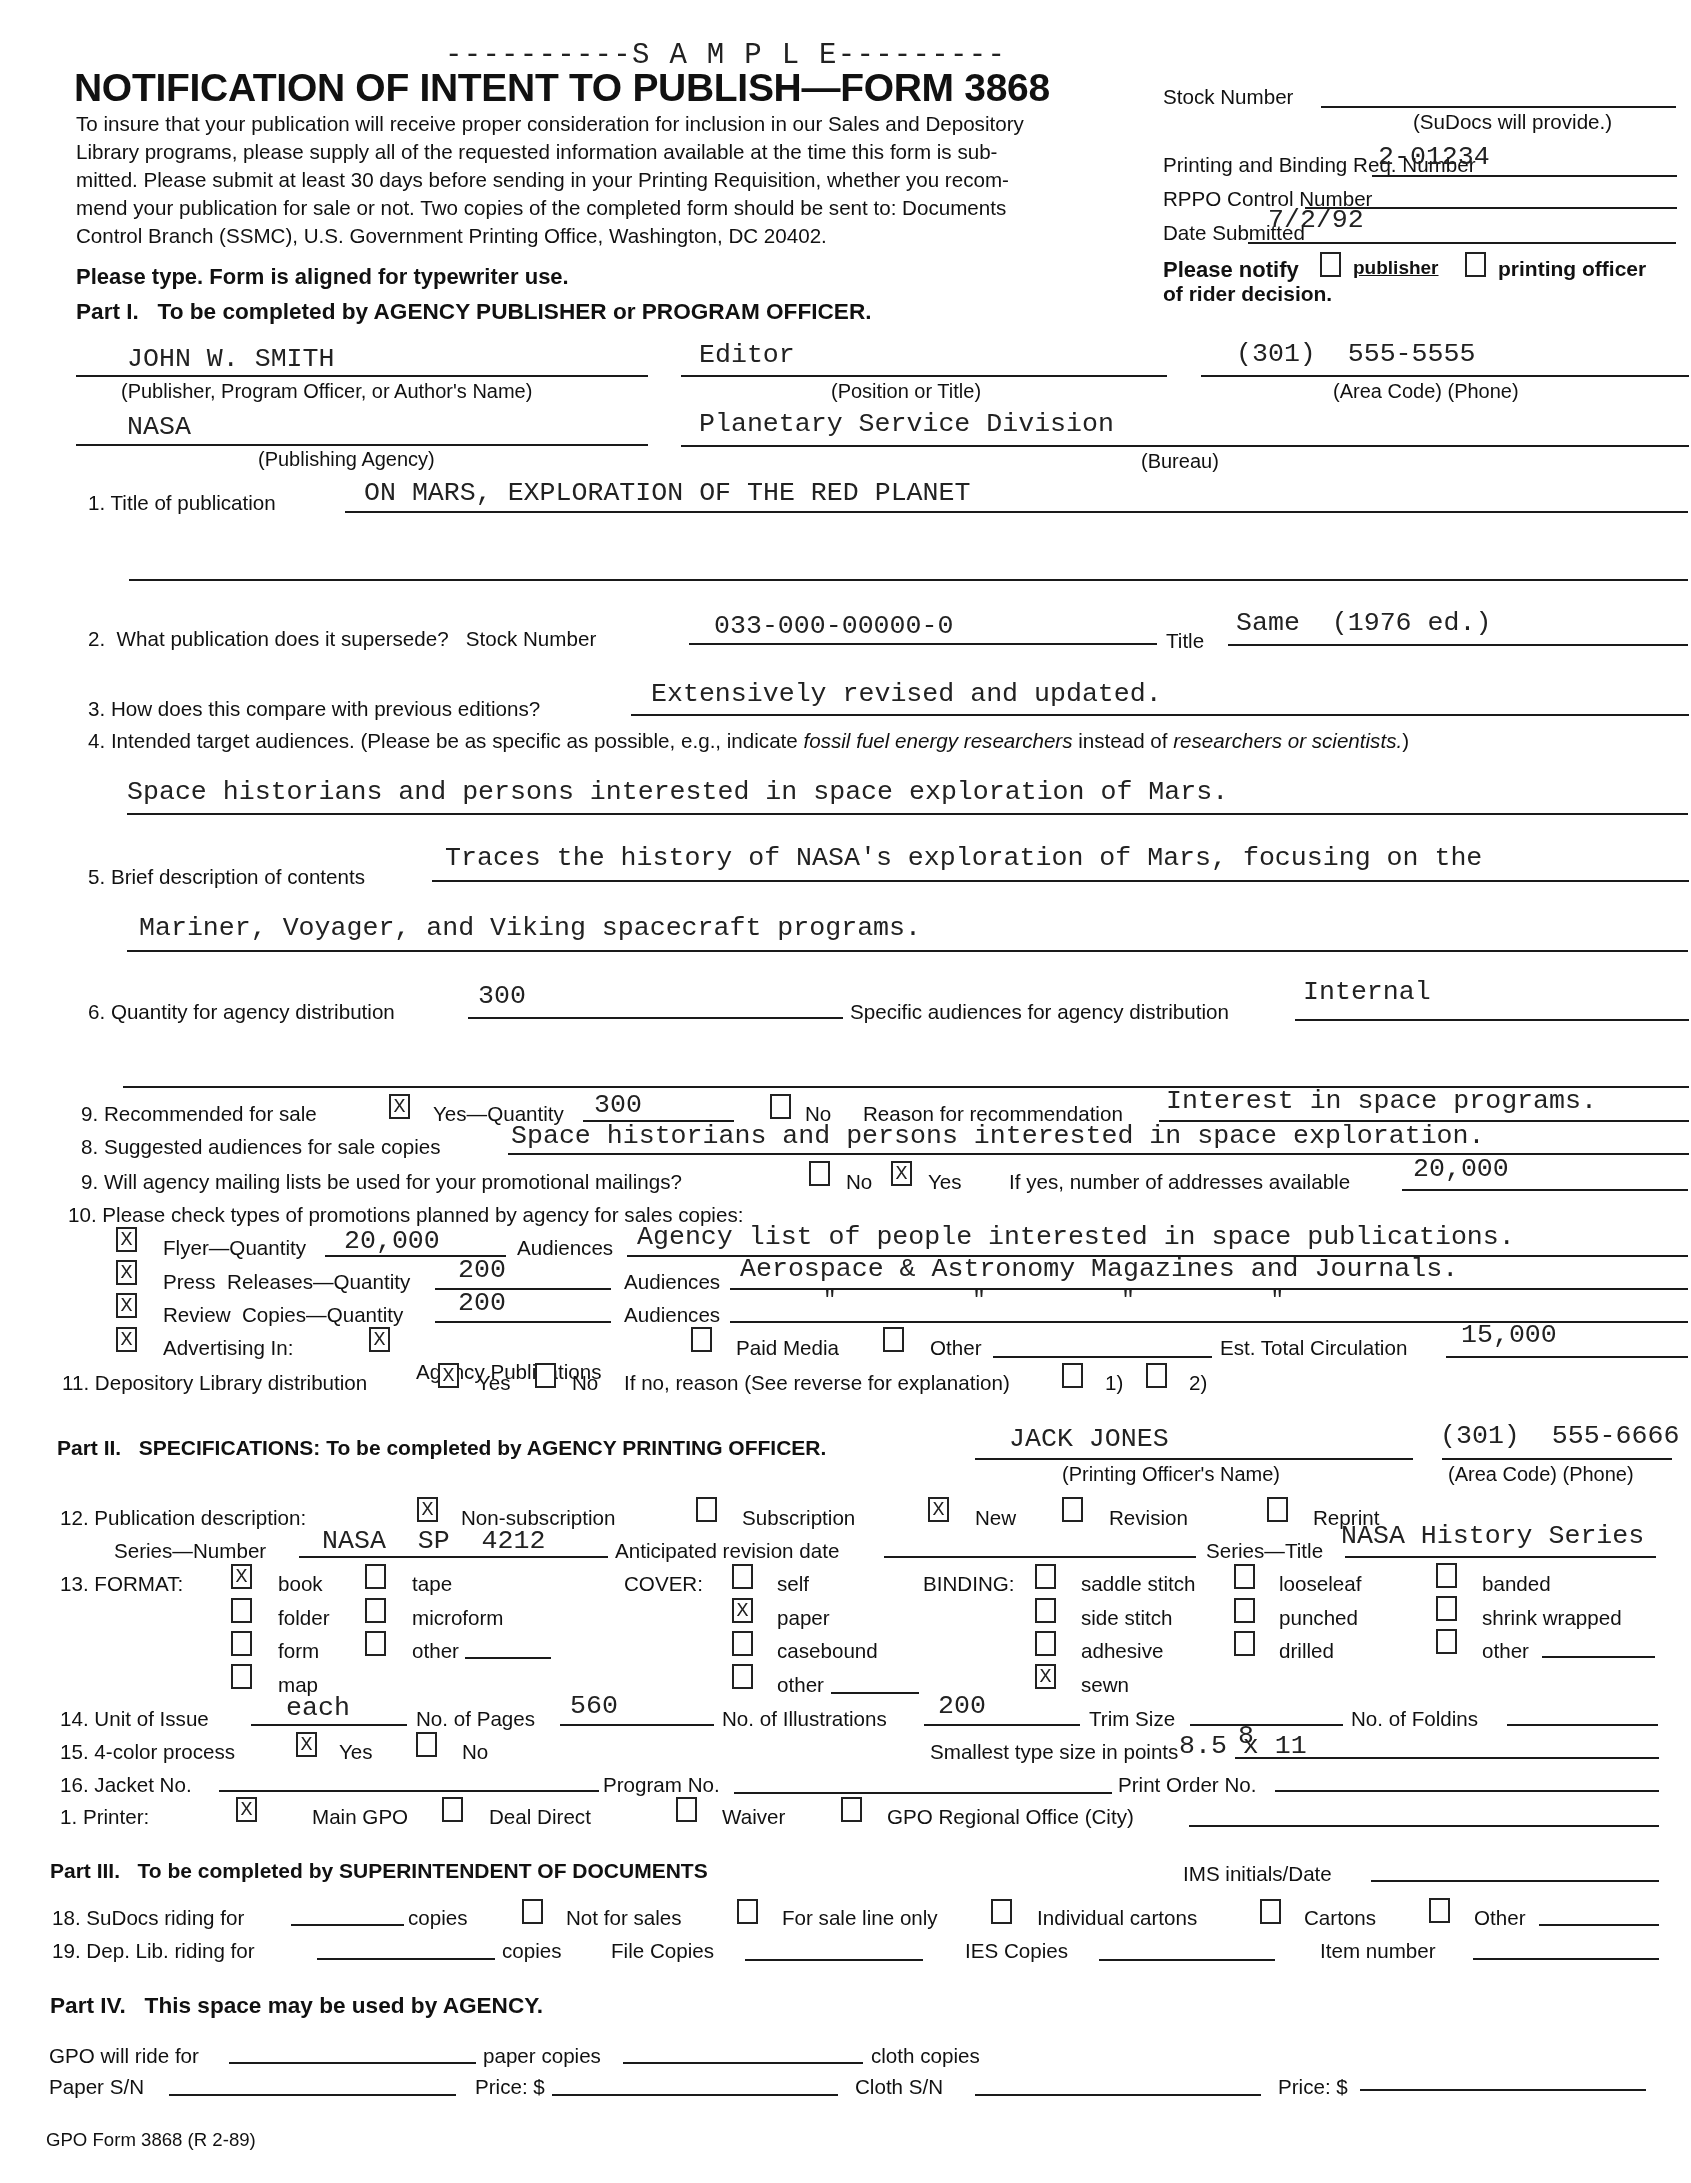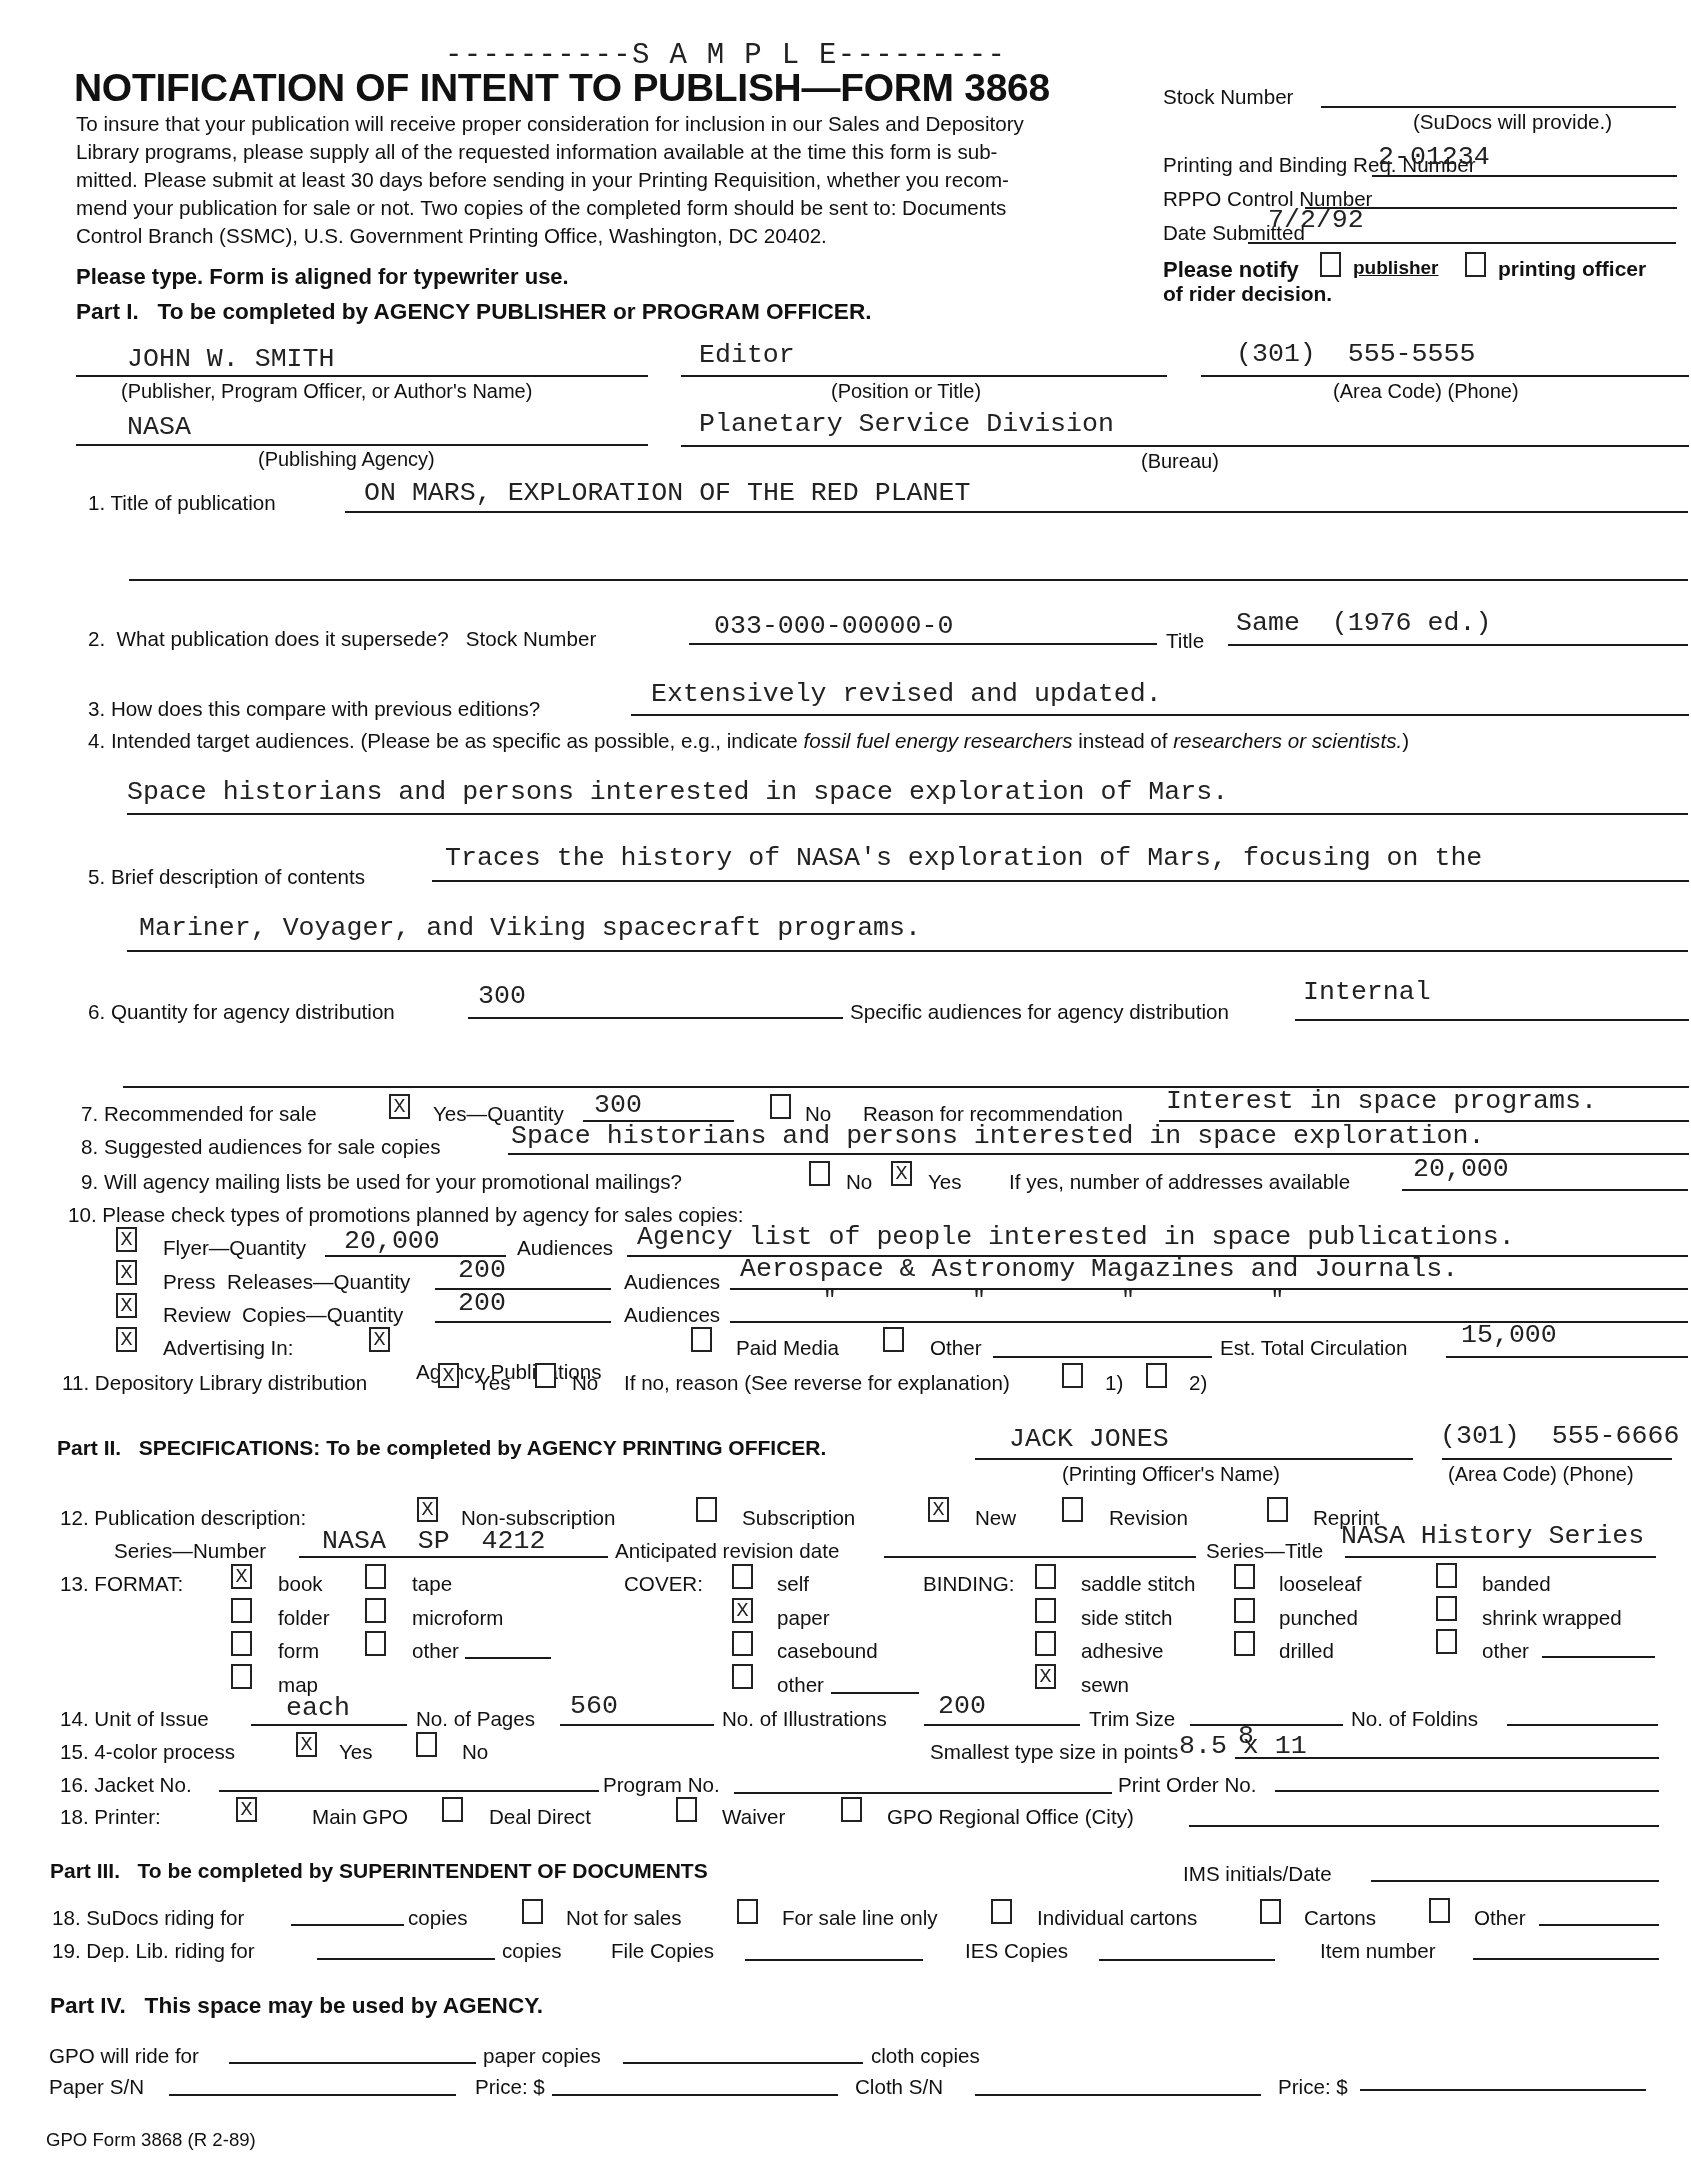--- a/index.html
+++ b/index.html
@@ -97,21 +97,21 @@
 <div class="line" style="left:127px;top:950px;width:1561px;"></div>
 
 <div class="abs lbl" style="left:88px;top:1000px;">6.  Quantity for agency distribution</div>
 <div class="abs typed" style="left:478px;top:981px;">300</div>
 <div class="line" style="left:468px;top:1017px;width:375px;"></div>
 <div class="abs lbl" style="left:850px;top:1000px;">Specific audiences for agency distribution</div>
 <div class="abs typed" style="left:1303px;top:977px;">Internal</div>
 <div class="line" style="left:1295px;top:1019px;width:394px;"></div>
 <div class="line" style="left:123px;top:1086px;width:1566px;"></div>
 
-<div class="abs lbl" style="left:81px;top:1102px;">7.  Recommended for sale</div>
+<div class="abs lbl" style="left:81px;top:1102px;">9.  Recommended for sale</div>
 <div class="cb" style="left:389px;top:1094px;">X</div>
 <div class="abs lbl" style="left:433px;top:1102px;">Yes—Quantity</div>
 <div class="abs typed" style="left:594px;top:1090px;">300</div>
 <div class="line" style="left:583px;top:1120px;width:151px;"></div>
 <div class="cb" style="left:770px;top:1094px;"></div>
 <div class="abs lbl" style="left:805px;top:1102px;">No</div>
 <div class="abs lbl" style="left:863px;top:1102px;">Reason for recommendation</div>
 <div class="abs typed" style="left:1166px;top:1086px;">Interest in space programs.</div>
 <div class="line" style="left:1159px;top:1120px;width:530px;"></div>
 
@@ -286,21 +286,21 @@
 <div class="abs typed" style="left:1238px;top:1721px;">8</div>
 <div class="line" style="left:1235px;top:1757px;width:424px;"></div>
 
 <div class="abs lbl" style="left:60px;top:1773px;">16.  Jacket No.</div>
 <div class="line" style="left:219px;top:1790px;width:380px;"></div>
 <div class="abs lbl" style="left:603px;top:1773px;">Program No.</div>
 <div class="line" style="left:734px;top:1792px;width:378px;"></div>
 <div class="abs lbl" style="left:1118px;top:1773px;">Print Order No.</div>
 <div class="line" style="left:1275px;top:1790px;width:384px;"></div>
 
-<div class="abs lbl" style="left:60px;top:1805px;">18.  Printer:</div>
+<div class="abs lbl" style="left:60px;top:1805px;">1.  Printer:</div>
 <div class="cb" style="left:236px;top:1797px;">X</div>
 <div class="abs lbl" style="left:284px;top:1805px;margin-left:28px;">Main GPO</div>
 <div class="cb" style="left:442px;top:1797px;"></div>
 <div class="abs lbl" style="left:489px;top:1805px;">Deal Direct</div>
 <div class="cb" style="left:676px;top:1797px;"></div>
 <div class="abs lbl" style="left:722px;top:1805px;">Waiver</div>
 <div class="cb" style="left:841px;top:1797px;"></div>
 <div class="abs lbl" style="left:887px;top:1805px;">GPO Regional Office (City)</div>
 <div class="line" style="left:1189px;top:1825px;width:470px;"></div>
 

